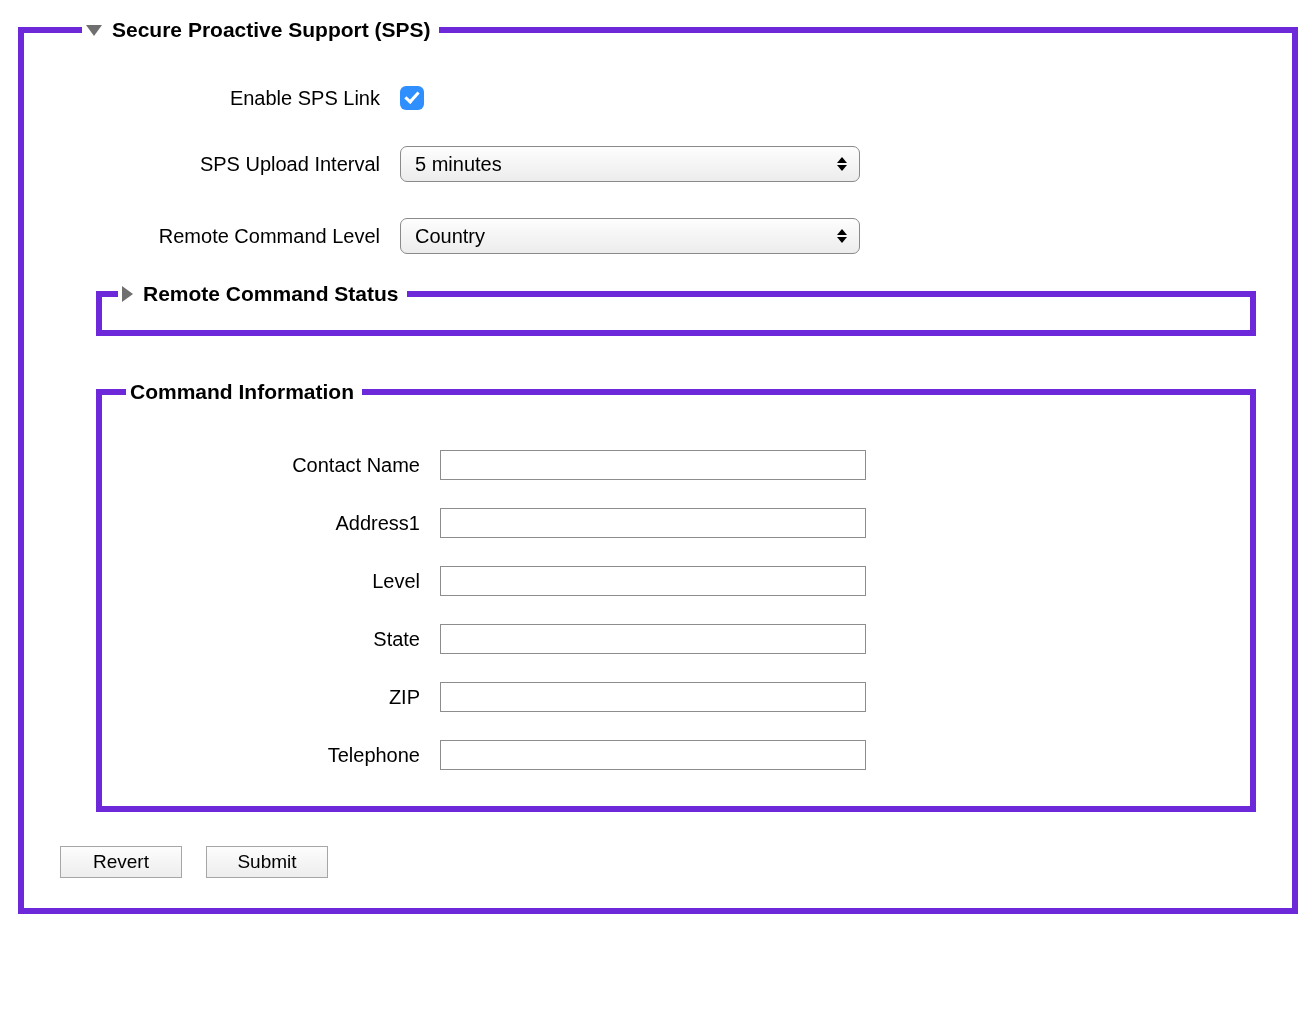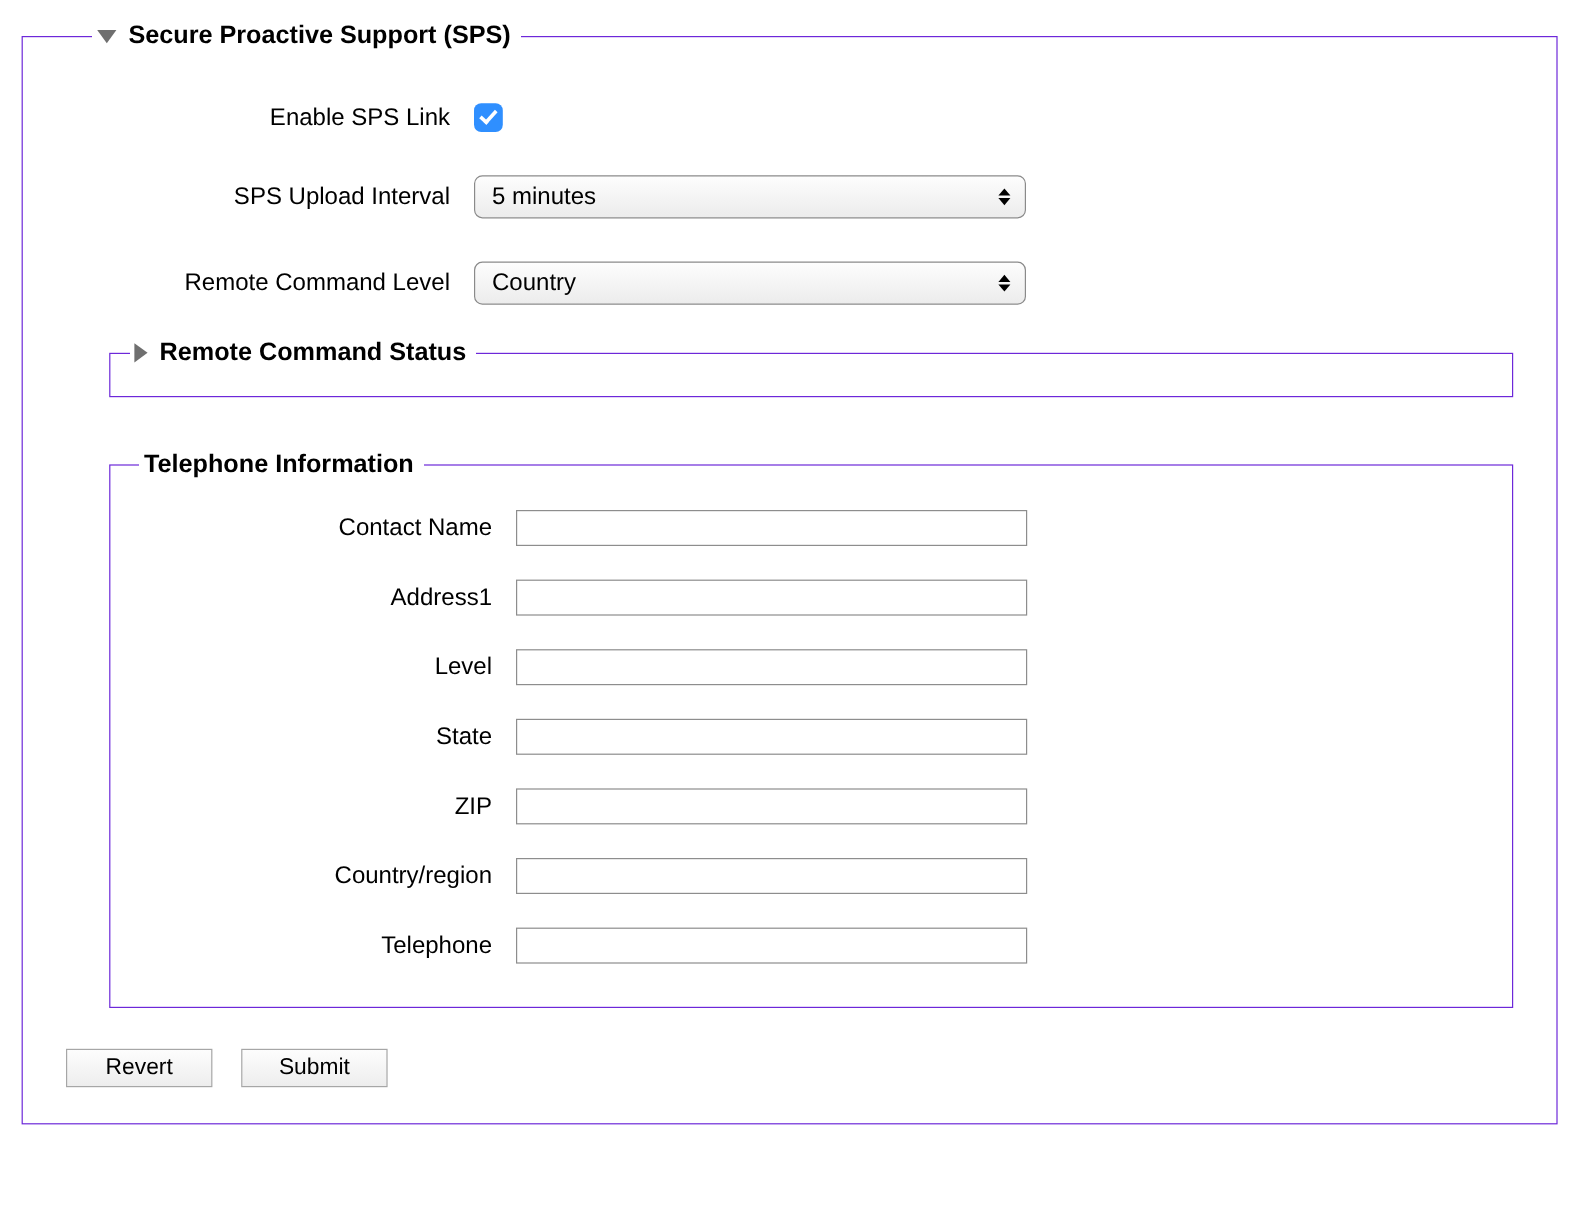--- a/index.html
+++ b/index.html
@@ -5,21 +5,21 @@
   * { box-sizing: border-box; }
   body {
     font-family: "Helvetica Neue", Helvetica, Arial, sans-serif;
     font-size: 20px;
     color: #000;
     background: #fff;
     margin: 0;
     padding: 18px;
   }
   fieldset {
-    border: 1px solid #6d28d9;
+    border: 6px solid #6d28d9;
     margin: 0 0 14px 0;
     padding: 0;
   }
   fieldset.outer {
     padding: 26px 36px 30px 36px;
   }
   legend {
     padding: 0 8px 0 4px;
     display: flex;
     align-items: center;
@@ -110,21 +110,21 @@
     margin-bottom: 44px;
   }
   fieldset.shipping {
     padding: 26px 18px 30px 18px;
   }
   fieldset.inner legend { margin-left: 6px; }
 
   .ship-row {
     display: flex;
     align-items: center;
-    margin: 0 0 28px 0;
+    margin: 20px 0 28px 0;
   }
   .ship-row .lbl {
     width: 320px;
     text-align: right;
     padding-right: 20px;
     font-size: 20px;
   }
   .ship-row input[type=text] {
     width: 426px;
     height: 30px;
@@ -187,45 +187,41 @@
 
   <fieldset class="inner status">
     <legend>
       <span class="tri tri-right"></span>
       <span>Remote Command Status</span>
     </legend>
   </fieldset>
 
   <fieldset class="inner shipping">
     <legend>
-      <span>Telephone Information</span>
+      <span>Command Information</span>
     </legend>
 
     <div class="ship-row">
       <div class="lbl">Contact Name</div>
       <input type="text" value="" style="">
     </div>
     <div class="ship-row">
       <div class="lbl">Address1</div>
       <input type="text" value="" style="">
     </div>
     <div class="ship-row">
       <div class="lbl">Level</div>
       <input type="text" value="" style="">
     </div>
     <div class="ship-row">
       <div class="lbl">State</div>
       <input type="text" value="" style="">
     </div>
     <div class="ship-row">
       <div class="lbl">ZIP</div>
-      <input type="text" value="" style="">
-    </div>
-    <div class="ship-row">
-      <div class="lbl">Country/region</div>
       <input type="text" value="" style="">
     </div>
     <div class="ship-row" style="margin-bottom:6px">
       <div class="lbl">Telephone</div>
       <input type="text" value="" style="">
     </div>
   </fieldset>
 
   <div class="btnbar">
     <button class="act">Revert</button>

